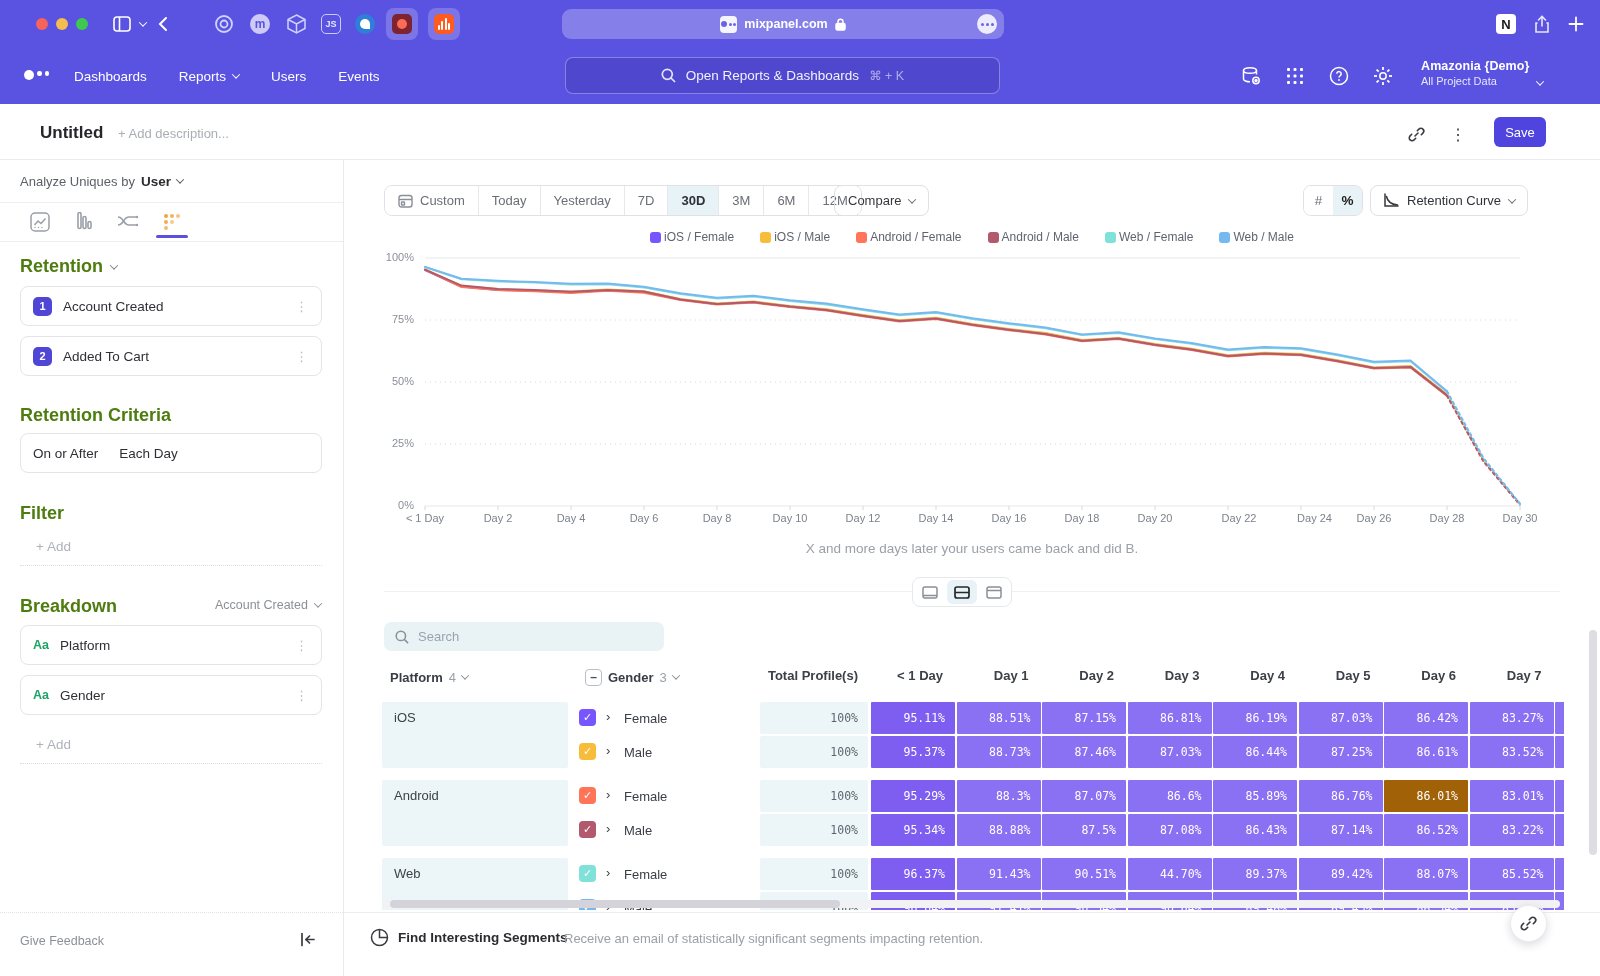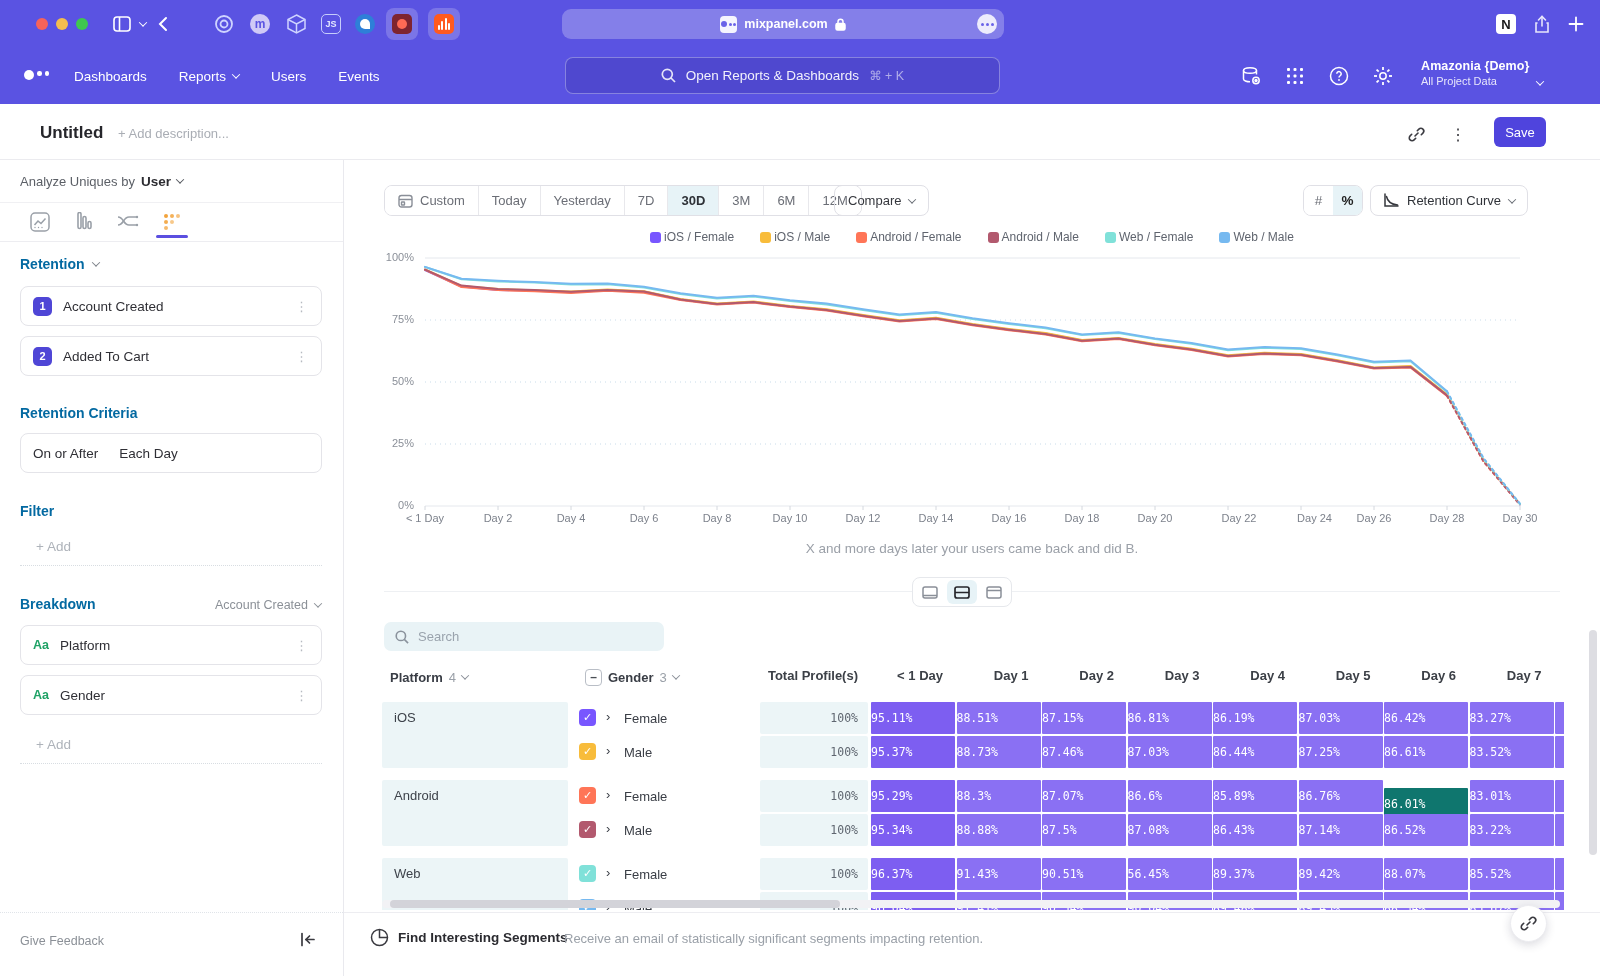--- a/index.html
+++ b/index.html
@@ -50,21 +50,21 @@
 .hicon{position:absolute;top:19px;width:22px;height:22px;color:#3c3c42;display:flex;align-items:center;justify-content:center;cursor:pointer}
 .save-btn{position:absolute;left:1494px;top:13px;width:52px;height:30px;border-radius:6px;background:#4f44dd;color:#fff;font-size:13px;font-weight:400;display:flex;align-items:center;justify-content:center;cursor:pointer}
 
 
 .sidebar{position:absolute;left:0;top:160px;width:344px;height:816px;background:#fff;border-right:1px solid #e9e9ee}
 .sb-analyze{position:absolute;left:0;top:0;width:343px;height:43px;border-bottom:1px solid #f0f0f3;display:flex;align-items:center;gap:6px;padding:0 20px;font-size:13px;color:#5b5f66}
 .sb-analyze b{color:#2c2c31;font-size:13.5px;font-weight:700}
 .sb-tabs{position:absolute;left:0;top:43px;width:343px;height:39px;border-bottom:1px solid #ededf1;display:flex;align-items:center;gap:20px;padding:0 28px}
 .sb-tab{width:24px;height:30px;display:flex;align-items:center;justify-content:center;position:relative;cursor:pointer;color:#9aa0a8}
 .sb-tab.active::after{content:"";position:absolute;left:-4px;bottom:-1px;width:32px;height:3px;border-radius:2px;background:#5b4fe0}
-.sb-h{position:absolute;left:20px;font-size:14px;font-weight:700;color:#0369a1;display:flex;align-items:center;gap:8px}
+.sb-h{position:absolute;left:20px;font-size:18px;font-weight:700;color:#4d7c0f;display:flex;align-items:center;gap:8px}
 .sb-h .cv{color:#7d828a}
 .card{position:absolute;left:20px;width:302px;height:40px;border:1px solid #e4e4e9;border-radius:8px;background:#fff;display:flex;align-items:center;padding:0 12px;gap:11px;cursor:pointer}
 .badge{width:19px;height:19px;border-radius:5px;background:#4f46d6;color:#fff;font-size:11px;font-weight:700;display:flex;align-items:center;justify-content:center}
 .card .lbl{font-size:13.5px;color:#2f2f35;flex:1}
 .dots{color:#b6bac1;font-size:13px;letter-spacing:1px}
 .aa{color:#1fa266;font-size:12.5px;font-weight:700}
 .addrow{position:absolute;left:20px;width:302px;height:38px;border-bottom:1.5px dotted #d8dde2;display:flex;align-items:center;padding:0 16px;color:#aeb3ba;font-size:13.5px;cursor:pointer}
 .bd-sel{position:absolute;right:22px;display:flex;align-items:center;gap:7px;color:#8b9097;font-size:12.5px;font-weight:400;cursor:pointer}
 .sb-foot{position:absolute;left:0;top:752px;width:343px;height:64px;border-top:1.5px dotted #e0e4e9}
 .give-fb{position:absolute;left:20px;top:21px;font-size:12.5px;color:#8b9097;cursor:pointer}
@@ -104,21 +104,21 @@
 .thead-item .cnt{color:#9aa0a8;font-weight:400}
 .thead-item .cv{color:#8a8f98}
 .day-h{position:absolute;top:46px;width:72px;text-align:right;font-size:13px;font-weight:700;color:#3c4047}
 .cb-blank{width:17px;height:17px;border-radius:4px;border:1.5px solid #b9bec6;color:#4a4e55;font-size:12px;display:flex;align-items:center;justify-content:center;background:#fff}
 .pcell{position:absolute;left:0;width:186px;background:#ecf5f7;border-radius:2px;color:#3d424a;font-size:13px;padding:8px 12px}
 .cb{position:absolute;width:17px;height:17px;border-radius:4px;color:#fff;font-size:11px;display:flex;align-items:center;justify-content:center;cursor:pointer}
 .row-chev{position:absolute;font-size:13px;color:#3a3e46;cursor:pointer}
 .row-label{position:absolute;font-size:13px;color:#3a3e46}
 .tcell{position:absolute;left:378px;width:108px;height:32px;background:#ecf5f7;border-radius:2px;display:flex;align-items:center;justify-content:flex-end;padding-right:10px}
 .tcell span{font-family:"DejaVu Sans Mono",monospace;font-size:11.5px;color:#5f6670}
-.hcell{position:absolute;width:84px;height:32px;border-radius:1px;display:flex;align-items:center;justify-content:flex-start;padding-right:10px;cursor:pointer}
+.hcell{position:absolute;width:84px;height:32px;border-radius:1px;display:flex;align-items:center;justify-content:flex-end;padding-right:10px;cursor:pointer}
 .hcell span{color:#fff;font-family:"DejaVu Sans Mono",monospace;font-size:11.5px}
 
 
 .hscroll-track{position:absolute;left:38px;top:740px;width:1178px;height:8px;border-radius:4px;background:#f2f2f5}
 .hscroll{position:absolute;left:46px;top:740px;width:450px;height:8px;border-radius:4px;background:#d3d3d9;cursor:pointer}
 .vscroll{position:absolute;left:1245px;top:470px;width:8px;height:225px;border-radius:4px;background:#dddde2;cursor:pointer}
 
 
 .mfoot{position:absolute;left:0;top:752px;width:1256px;height:64px;border-top:1px solid #ededf1;background:#fff}
 .mfoot .fico{position:absolute;left:26px;top:15px;color:#3a3a40}
@@ -692,21 +692,21 @@
           </div>
           <div class="hcell" style="left: 745.5px; top: 158px; background: rgb(138, 112, 243);">
             <span>86.6%</span>
           </div>
           <div class="hcell" style="left: 831px; top: 158px; background: rgb(138, 112, 243);">
             <span>85.89%</span>
           </div>
           <div class="hcell" style="left: 916.5px; top: 158px; background: rgb(138, 112, 243);">
             <span>86.76%</span>
           </div>
-          <div class="hcell" style="left: 1002px; top: 166px; background: #0f766e;">
+          <div class="hcell" style="left: 1002px; top: 158px; background: #a16207;">
             <span>86.01%</span>
           </div>
           <div class="hcell" style="left: 1087.5px; top: 158px; background: rgb(138, 112, 243);">
             <span>83.01%</span>
           </div>
           <div class="hcell" style="left: 1173px; top: 158px; background: rgb(138, 112, 243);"></div>
           <span class="cb" style="left: 197px; top: 199px; background: rgb(178, 89, 110);">✓</span>
           <span class="row-chev" style="left: 224px; top: 199px;">›</span>
           <span class="row-label" style="left: 242px; top: 201px;">Male</span>
           <div class="tcell" style="top: 192px;">
@@ -747,21 +747,21 @@
           <div class="hcell" style="left: 489px; top: 236px; background: rgb(125, 94, 241);">
             <span>96.37%</span>
           </div>
           <div class="hcell" style="left: 574.5px; top: 236px; background: rgb(138, 112, 243);">
             <span>91.43%</span>
           </div>
           <div class="hcell" style="left: 660px; top: 236px; background: rgb(138, 112, 243);">
             <span>90.51%</span>
           </div>
           <div class="hcell" style="left: 745.5px; top: 236px; background: rgb(138, 112, 243);">
-            <span>56.45%</span>
+            <span>44.70%</span>
           </div>
           <div class="hcell" style="left: 831px; top: 236px; background: rgb(138, 112, 243);">
             <span>89.37%</span>
           </div>
           <div class="hcell" style="left: 916.5px; top: 236px; background: rgb(138, 112, 243);">
             <span>89.42%</span>
           </div>
           <div class="hcell" style="left: 1002px; top: 236px; background: rgb(138, 112, 243);">
             <span>88.07%</span>
           </div>

